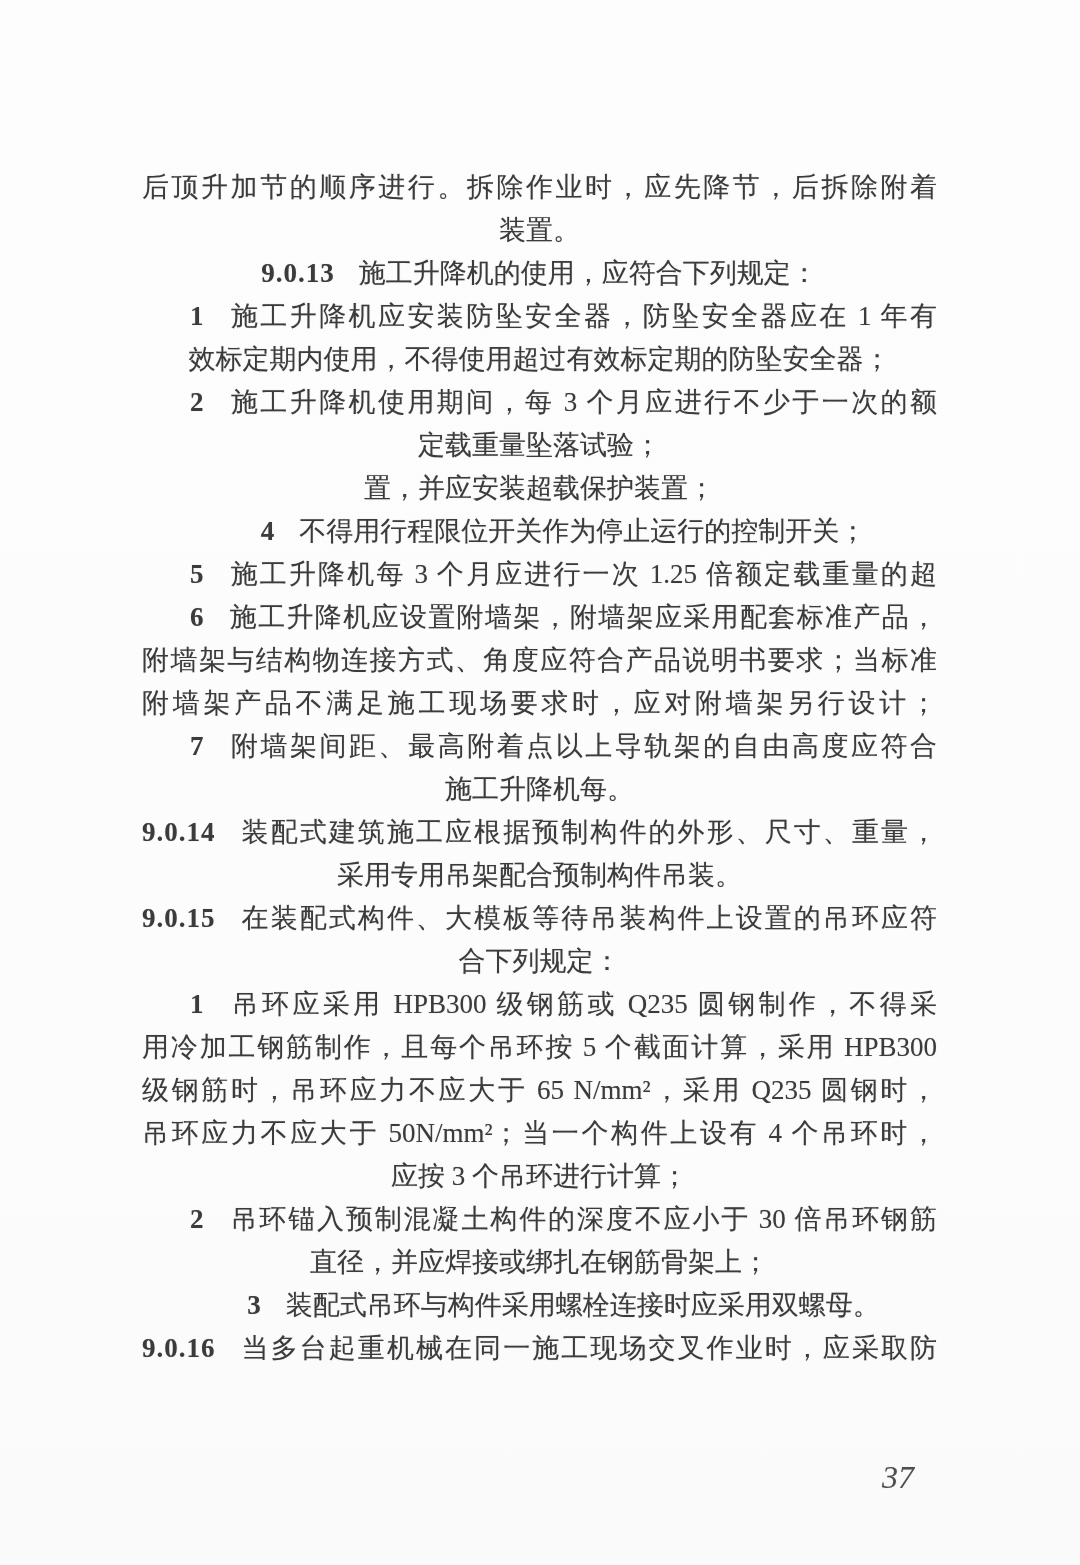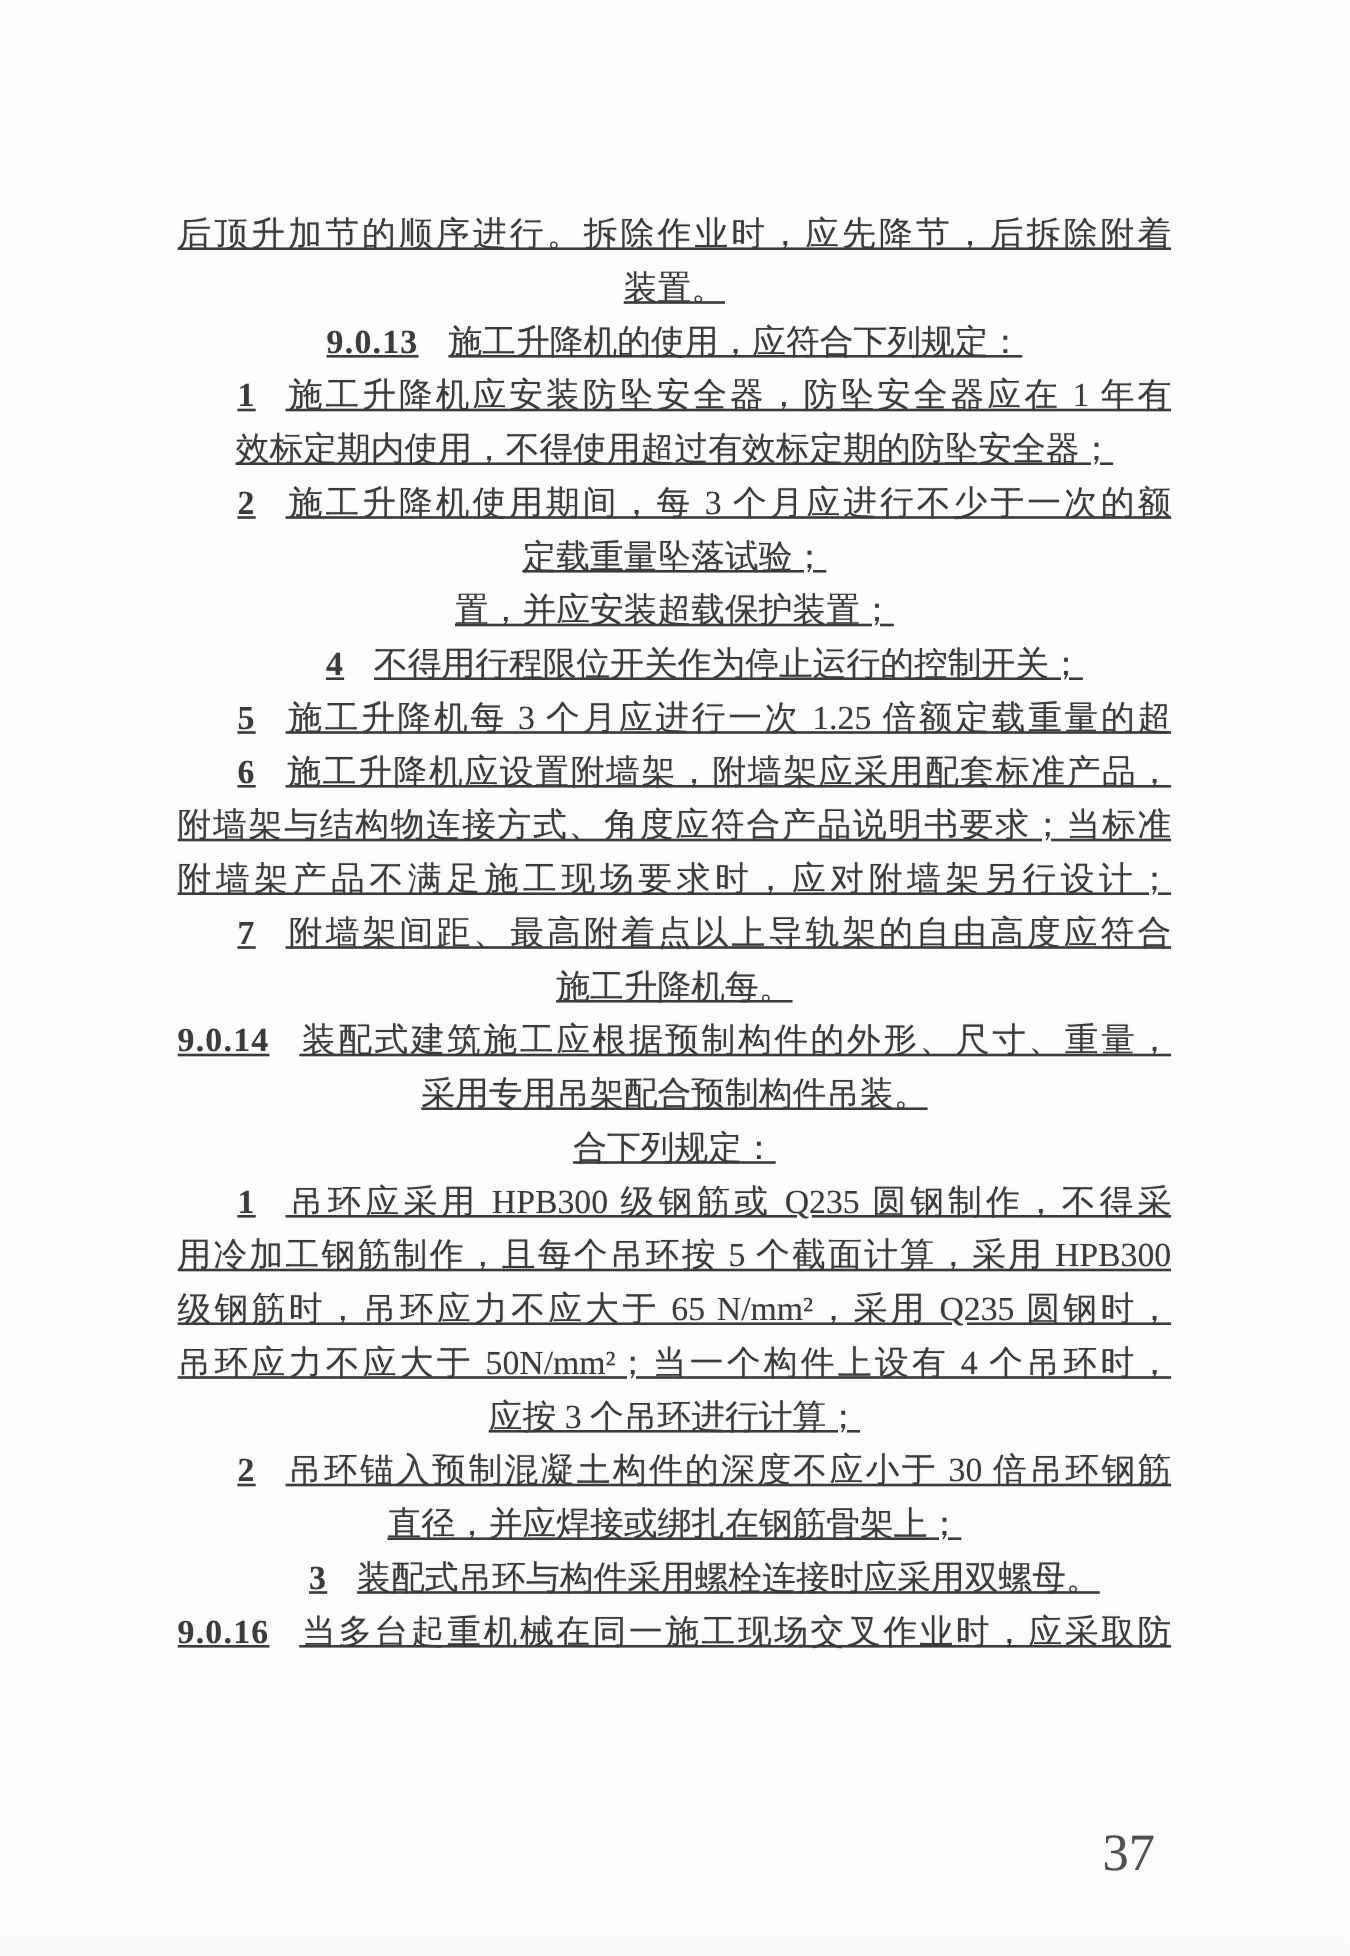--- a/index.html
+++ b/index.html
@@ -20,21 +20,20 @@
     background: linear-gradient(180deg, #fdfdfd 0%, #fcfcfc 70%, #fafafa 100%);
   }
   .text-block {
     position: absolute;
     left: 142px;
     top: 166px;
     width: 795px;
     font-size: 27px;
     color: #3b3b3b;
     text-shadow: 0 0 1px rgba(70,70,70,0.35);
-    text-decoration: underline;
   }
   .line {
     height: 43px;
     line-height: 43px;
     overflow: hidden;
     text-align: center;
     white-space: normal;
   }
   .line.fill {
     text-align: justify;
@@ -45,21 +44,22 @@
   }
   .num {
     font-weight: 700;
     margin-right: 24px;
     letter-spacing: 1px;
   }
   .page-number {
     position: absolute;
     left: 882px;
     top: 1459px;
-    font-size: 42px;
+    font-size: 32px;
+    font-style: italic;
     color: #4f4f4f;
     text-shadow: 0 0 1px rgba(80,80,80,0.3);
   }
 </style>
 </head>
 <body>
 
 <div class="page">
   <div class="text-block" id="lines">
       <div class="line fill"><span class="txt">后顶升加节的顺序进行。拆除作业时，应先降节，后拆除附着</span></div>
@@ -72,20 +72,21 @@
       <div class="line"><span class="txt">置，并应安装超载保护装置；</span></div>
       <div class="line indent"><span class="num">4</span><span class="txt">不得用行程限位开关作为停止运行的控制开关；</span></div>
       <div class="line fill indent"><span class="num">5</span><span class="txt">施工升降机每 3 个月应进行一次 1.25 倍额定载重量的超</span></div>
       <div class="line fill indent"><span class="num">6</span><span class="txt">施工升降机应设置附墙架，附墙架应采用配套标准产品，</span></div>
       <div class="line fill"><span class="txt">附墙架与结构物连接方式、角度应符合产品说明书要求；当标准</span></div>
       <div class="line fill"><span class="txt">附墙架产品不满足施工现场要求时，应对附墙架另行设计；</span></div>
       <div class="line fill indent"><span class="num">7</span><span class="txt">附墙架间距、最高附着点以上导轨架的自由高度应符合</span></div>
       <div class="line"><span class="txt">施工升降机每。</span></div>
       <div class="line fill"><span class="num">9.0.14</span><span class="txt">装配式建筑施工应根据预制构件的外形、尺寸、重量，</span></div>
       <div class="line"><span class="txt">采用专用吊架配合预制构件吊装。</span></div>
+      <div class="line fill"><span class="num">9.0.15</span><span class="txt">在装配式构件、大模板等待吊装构件上设置的吊环应符</span></div>
       <div class="line"><span class="txt">合下列规定：</span></div>
       <div class="line fill indent"><span class="num">1</span><span class="txt">吊环应采用 HPB300 级钢筋或 Q235 圆钢制作，不得采</span></div>
       <div class="line fill"><span class="txt">用冷加工钢筋制作，且每个吊环按 5 个截面计算，采用 HPB300</span></div>
       <div class="line fill"><span class="txt">级钢筋时，吊环应力不应大于 65 N/mm²，采用 Q235 圆钢时，</span></div>
       <div class="line fill"><span class="txt">吊环应力不应大于 50N/mm²；当一个构件上设有 4 个吊环时，</span></div>
       <div class="line"><span class="txt">应按 3 个吊环进行计算；</span></div>
       <div class="line fill indent"><span class="num">2</span><span class="txt">吊环锚入预制混凝土构件的深度不应小于 30 倍吊环钢筋</span></div>
       <div class="line"><span class="txt">直径，并应焊接或绑扎在钢筋骨架上；</span></div>
       <div class="line indent"><span class="num">3</span><span class="txt">装配式吊环与构件采用螺栓连接时应采用双螺母。</span></div>
       <div class="line fill"><span class="num">9.0.16</span><span class="txt">当多台起重机械在同一施工现场交叉作业时，应采取防</span></div>

